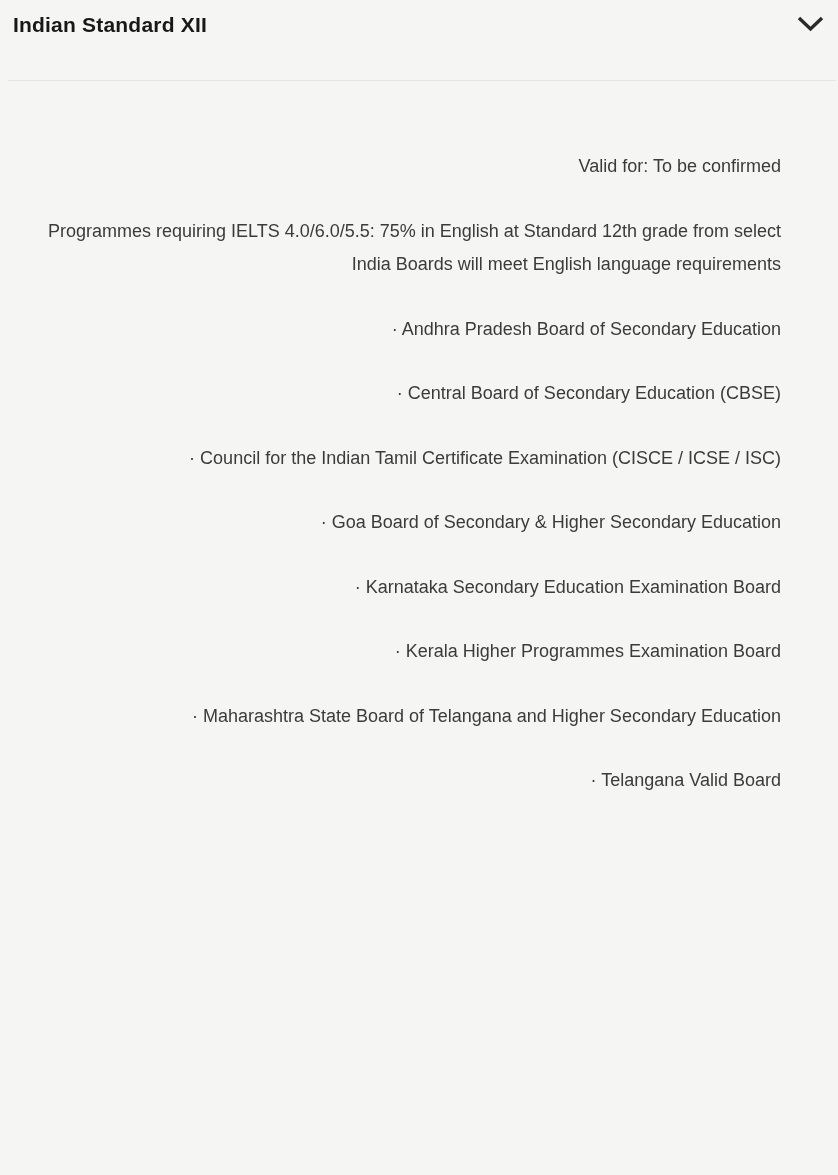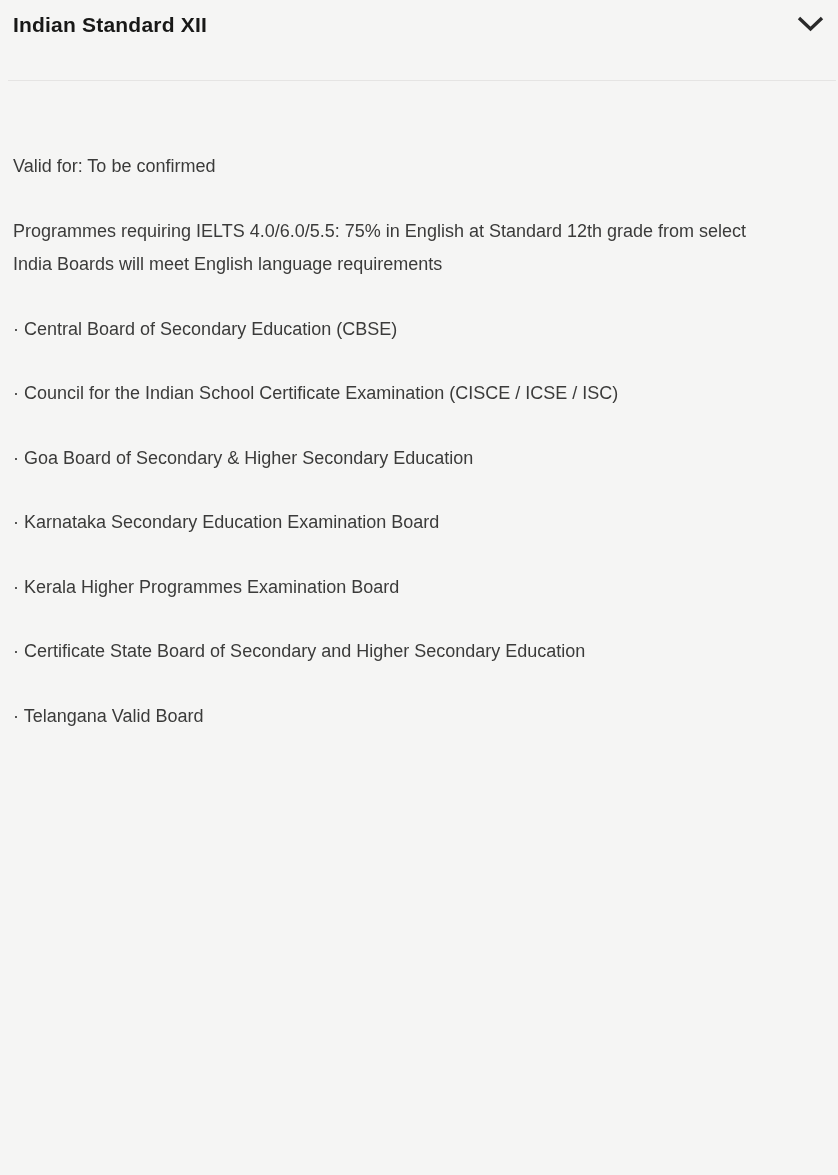--- a/index.html
+++ b/index.html
@@ -41,25 +41,26 @@
   .divider {
     border: 0;
     border-top: 1px solid #e5e4e3;
     margin: 42px 2px 0 8px;
     height: 0;
   }
   .accordion-content {
     padding: 0 13px;
   }
   .accordion-content p {
-    margin: 0 0 31px 0;
+    margin: 0 0 31px 8px;
     font-size: 18px;
     line-height: 33.5px;
     max-width: 760px;
     color: #3b3b3a;
+    text-align: right;
   }
   .accordion-content p.first {
     margin-top: 69px;
   }
   .board-item .bullet {
     display: inline;
   }
 </style>
 </head>
 <body>
@@ -78,31 +79,32 @@
   <hr class="divider">
 
   <div class="accordion-content">
 
     <p class="first">Valid for: To be confirmed</p>
 
 
     <p>Programmes requiring IELTS 4.0/6.0/5.5: 75% in English at Standard 12th grade from select India Boards will meet English language requirements</p>
 
 
+    <p class="board-item"><span class="bullet">·</span> <span>Andhra Pradesh Board of Secondary Education</span></p>
 
     <p class="board-item"><span class="bullet">·</span> <span>Central Board of Secondary Education (CBSE)</span></p>
 
-    <p class="board-item"><span class="bullet">·</span> <span>Council for the Indian School Certificate Examination (CISCE / ICSE / ISC)</span></p>
+    <p class="board-item"><span class="bullet">·</span> <span>Council for the Indian Tamil Certificate Examination (CISCE / ICSE / ISC)</span></p>
 
     <p class="board-item"><span class="bullet">·</span> <span>Goa Board of Secondary &amp; Higher Secondary Education</span></p>
 
     <p class="board-item"><span class="bullet">·</span> <span>Karnataka Secondary Education Examination Board</span></p>
 
     <p class="board-item"><span class="bullet">·</span> <span>Kerala Higher Programmes Examination Board</span></p>
 
-    <p class="board-item"><span class="bullet">·</span> <span>Certificate State Board of Secondary and Higher Secondary Education</span></p>
+    <p class="board-item"><span class="bullet">·</span> <span>Maharashtra State Board of Telangana and Higher Secondary Education</span></p>
 
 
     <p class="board-item"><span class="bullet">·</span> <span>Telangana Valid Board</span></p>
 
 
   </div>
 </div>
 
 </body></html>

